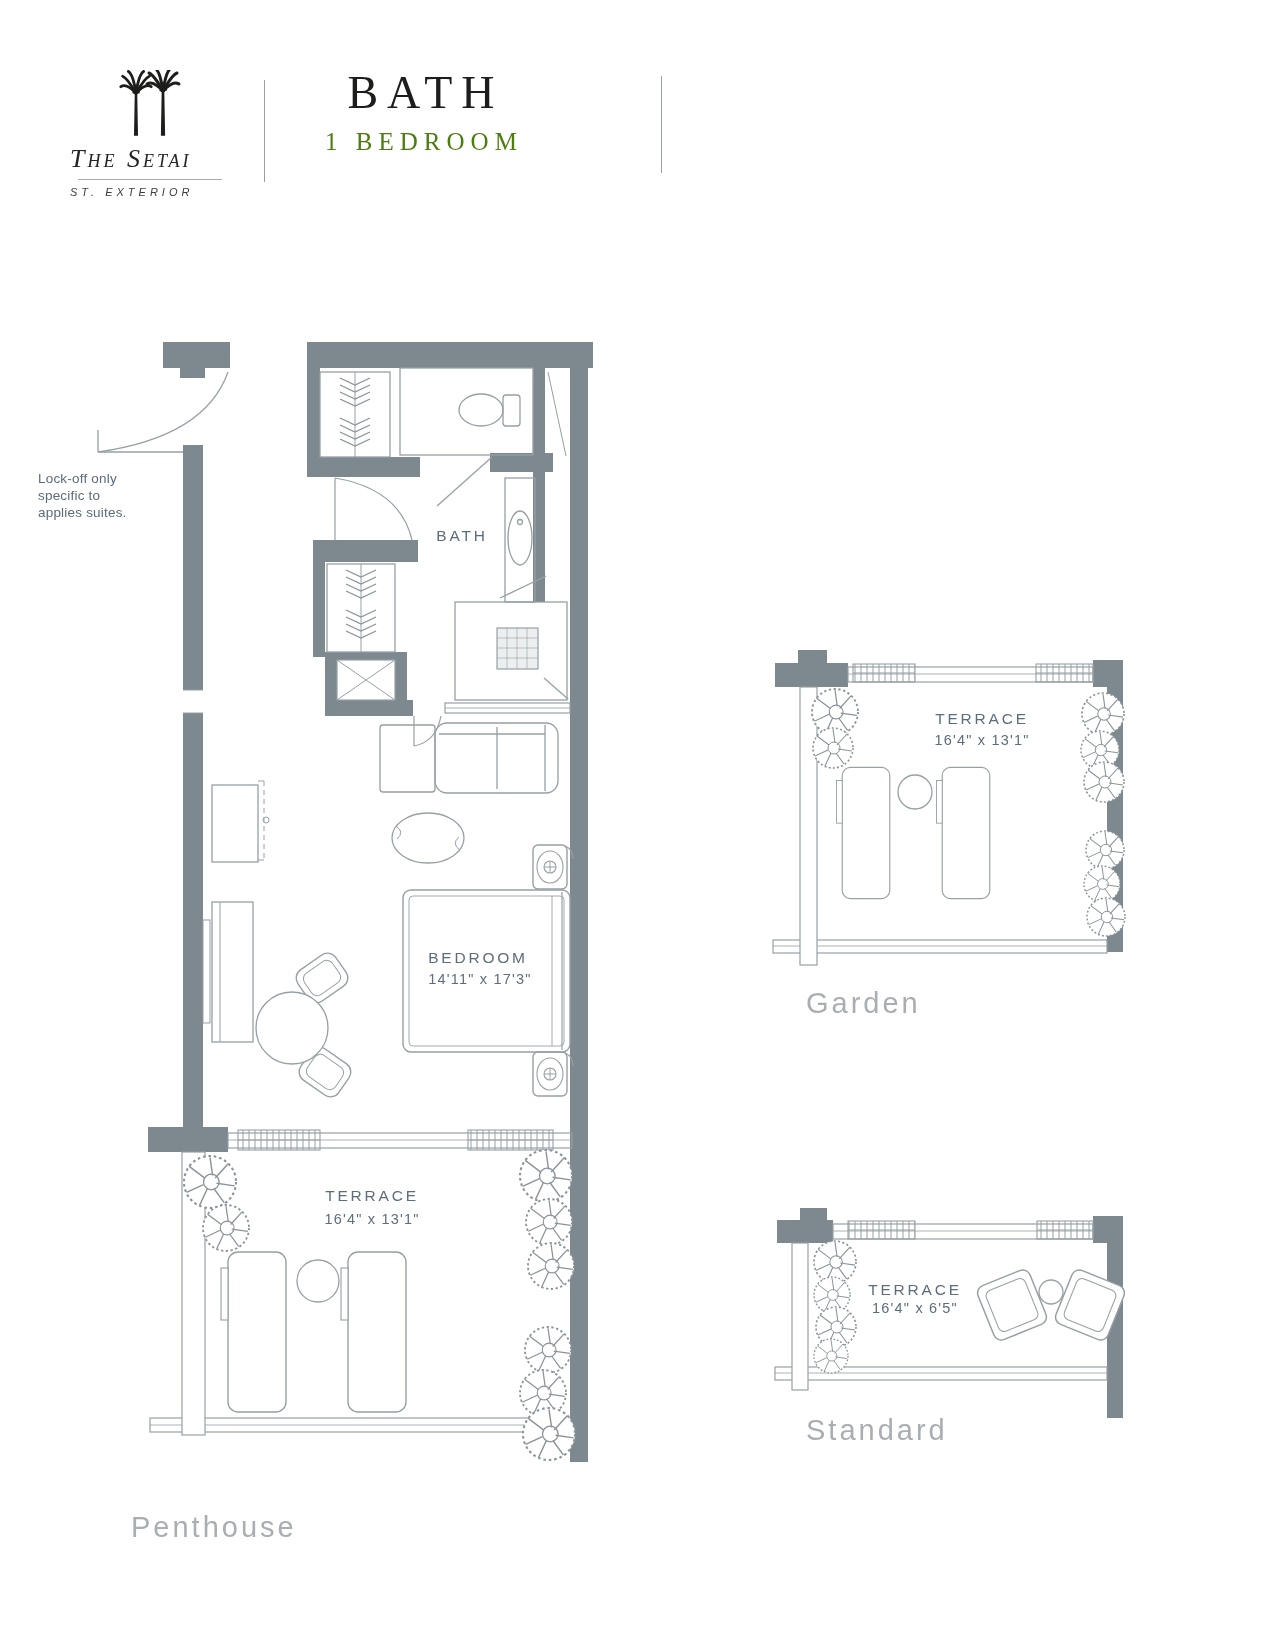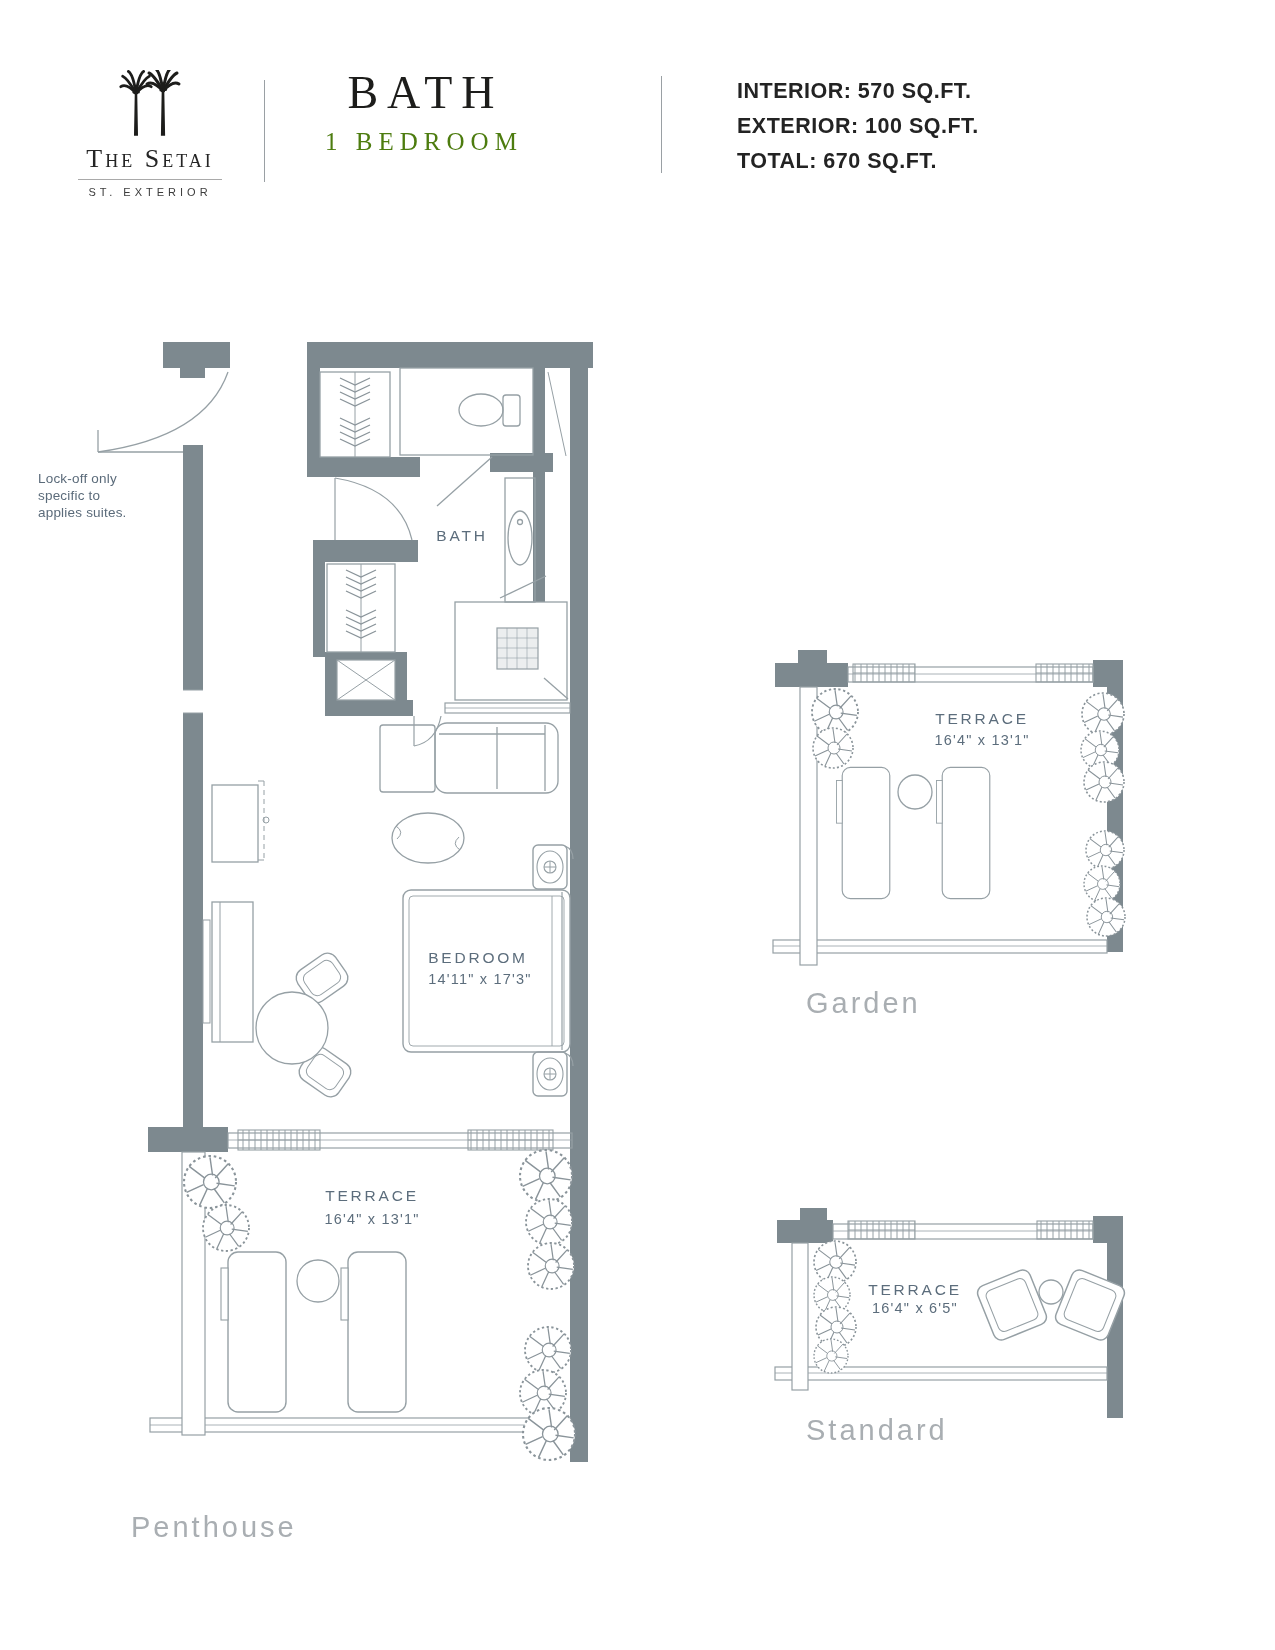--- a/index.html
+++ b/index.html
@@ -1,21 +1,21 @@
 <!DOCTYPE html>
 <html><head>
 <meta charset="utf-8">
 <style>
   html,body{margin:0;padding:0;background:#fff;}
   .page{position:relative;width:1275px;height:1650px;background:#fff;overflow:hidden;
         font-family:"Liberation Sans",sans-serif;}
   .page > svg.plan{position:absolute;left:0;top:0;}
 
   
-  .logo{position:absolute;left:70px;top:70px;width:160px;text-align:center;}
+  .logo{position:absolute;left:70px;top:70px;width:160px;font-style:italic;}
   .logo .palms{display:block;margin:0 auto;}
   .brand{font-family:"Liberation Serif",serif;font-variant:small-caps;font-size:26px;
          letter-spacing:3px;color:#242424;margin-top:2px;}
   .logo .rule{height:1px;background:#a9a9a9;margin:5px 8px 6px 8px;}
   .loc{font-size:11px;letter-spacing:4px;color:#3c3c3c;}
 
   .vdiv{position:absolute;width:1px;background:#9aa0a4;}
 
   .titleblock{position:absolute;left:292px;top:66px;width:258px;text-align:center;}
   .ptitle{font-family:"Liberation Serif",serif;font-size:46px;letter-spacing:9px;
@@ -335,25 +335,20 @@
 
   <div class="vdiv" style="left:264px;top:80px;height:102px"></div>
 
   <div class="titleblock">
     <div class="ptitle">BATH</div>
     <div class="psub">1 BEDROOM</div>
   </div>
 
   <div class="vdiv" style="left:661px;top:76px;height:97px"></div>
 
-  <div class="stats">
-    <div>INTERIOR: 570 SQ.FT.</div>
-    <div>EXTERIOR: 100 SQ.FT.</div>
-    <div>TOTAL: 670 SQ.FT.</div>
-  </div>
 
   <div class="note">
     <div>Lock-off only</div>
     <div>specific to</div>
     <div>applies suites.</div>
   </div>
 
 </div>
 
 </body></html>

